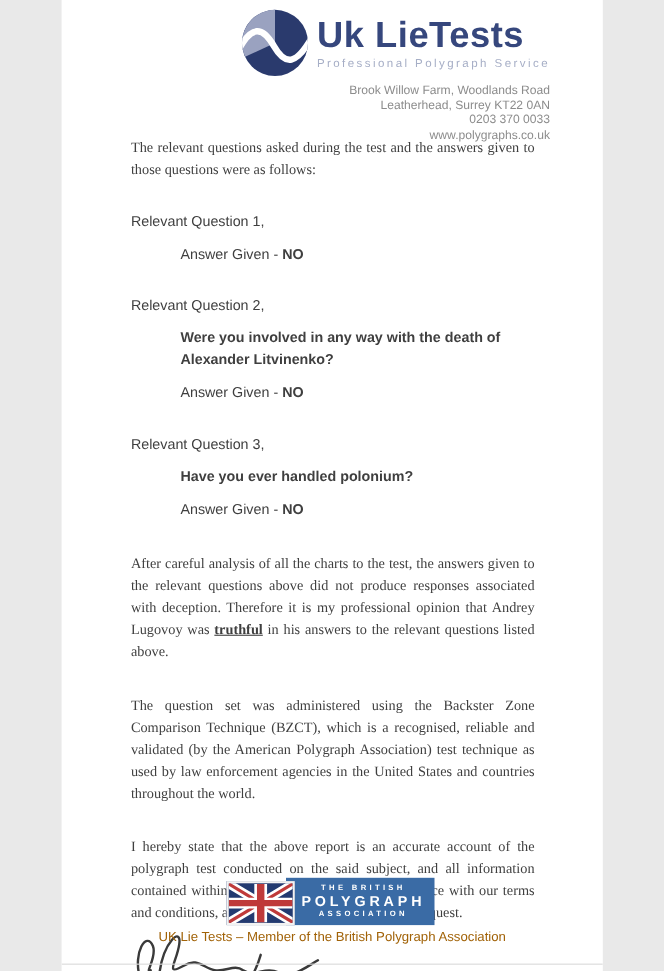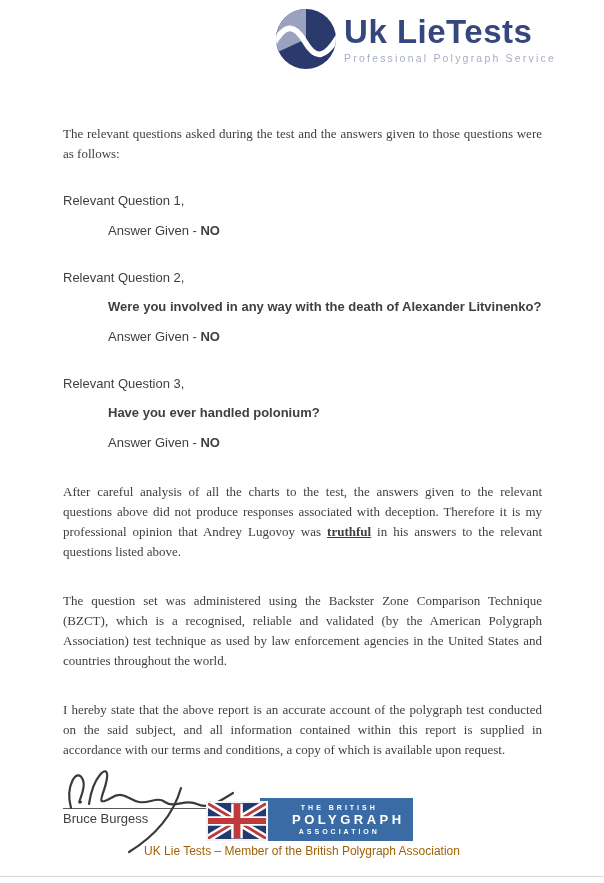--- a/index.html
+++ b/index.html
@@ -1,18 +1,18 @@
 <!DOCTYPE html>
 <html><head>
 <meta charset="utf-8">
 <style>
   html,body{margin:0;padding:0;background:#e9e9e9;}
   .page{
     position:relative;
-    width:604px;height:883px;
+    width:492px;height:883px;
     margin:0 auto;
     background:#ffffff;
     font-family:"Liberation Sans", sans-serif;
     color:#3f3f3f;
     overflow:hidden;
     box-sizing:border-box;
   }
   
   .letterhead{
     position:absolute;top:8px;right:48px;
@@ -59,21 +59,21 @@
   .bpa-row{display:flex;align-items:flex-start;}
   .flag{
     width:58px;height:36px;flex:0 0 auto;position:relative;z-index:2;
     border:2px solid #f2f2f2;background:#233a70;margin-top:3px;
   }
   .bpa-box{
     background:#3a6ba5;color:#ffffff;margin-left:-8px;z-index:1;
     padding:5px 8px 5px 14px;text-align:center;
   }
   .bpa-line-sm{font-size:7px;font-weight:bold;letter-spacing:3px;line-height:9px;white-space:nowrap;}
-  .bpa-line-lg{font-size:13px;font-weight:bold;letter-spacing:3.5px;line-height:15px;white-space:nowrap;margin-left:18px;}
+  .bpa-line-lg{font-size:13px;font-weight:bold;letter-spacing:3.5px;line-height:15px;white-space:nowrap;}
   .member{
     font-size:12.5px;letter-spacing:3px;color:#5f6b80;margin-top:2px;margin-left:2px;
   }
   .footer-note{
     text-align:center;font-size:12px;color:#a16207;margin-top:3px;
   }
   .bottom-rule{
     position:absolute;left:0;right:0;top:876px;
     border-top:1px solid #d9d9d9;
   }
@@ -94,20 +94,26 @@
           </defs>
           <circle cx="32" cy="32" r="31" fill="#2a3a6d"></circle>
           <path d="M32,32 L32,1 A31,31 0 0 0 4,45 Z" fill="#9aa2c0"></path>
           <path d="M-2,38 C10,16 20,16 31,35 C42,54 52,52 66,28" fill="none" stroke="#ffffff" stroke-width="6" stroke-linecap="round" clip-path="url(#circ)"></path>
         </svg>
       </span>
       <div class="brand-col">
         <div class="brand">Uk LieTests</div>
         <div class="tagline">Professional Polygraph Service</div>
       </div>
+    </div>
+    <div class="address">
+      <div>Brook Willow Farm, Woodlands Road</div>
+      <div>Leatherhead, Surrey KT22 0AN</div>
+      <div>0203 370 0033</div>
+      <div>www.polygraphs.co.uk</div>
     </div>
   </div>
 
   <div class="content">
 
     <p class="intro justify">The relevant questions asked during the test and the answers given to those questions were as follows:</p>
 
     <div>
       <p class="qlabel">Relevant Question 1,</p>
       <p class="answer"><span>Answer Given - </span><b>NO</b></p>

